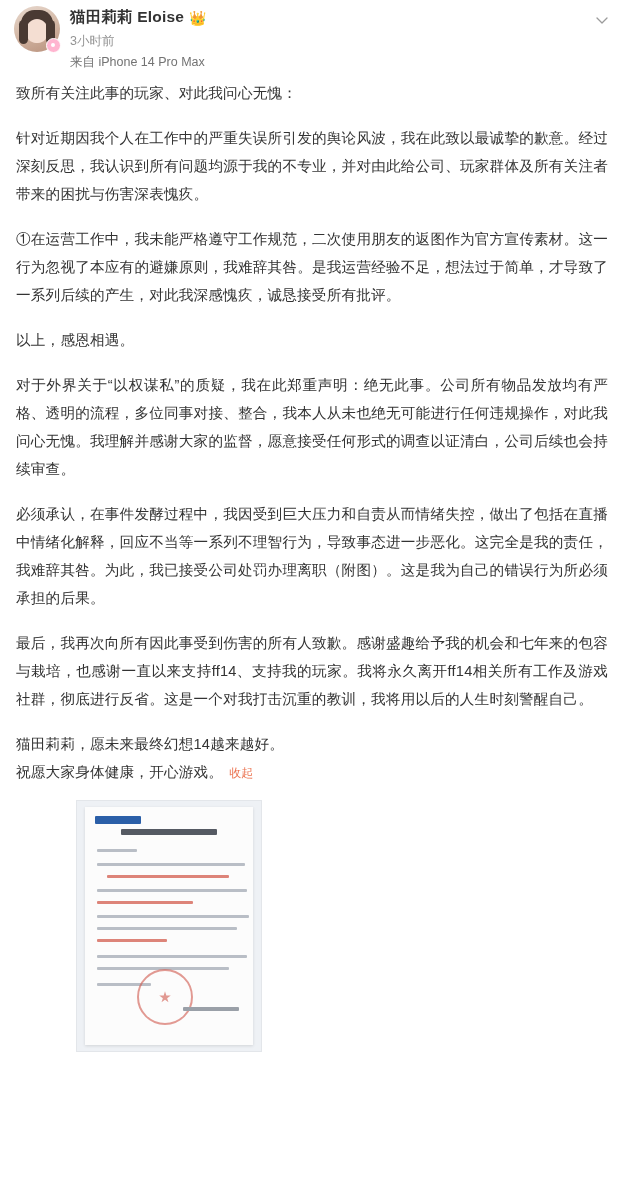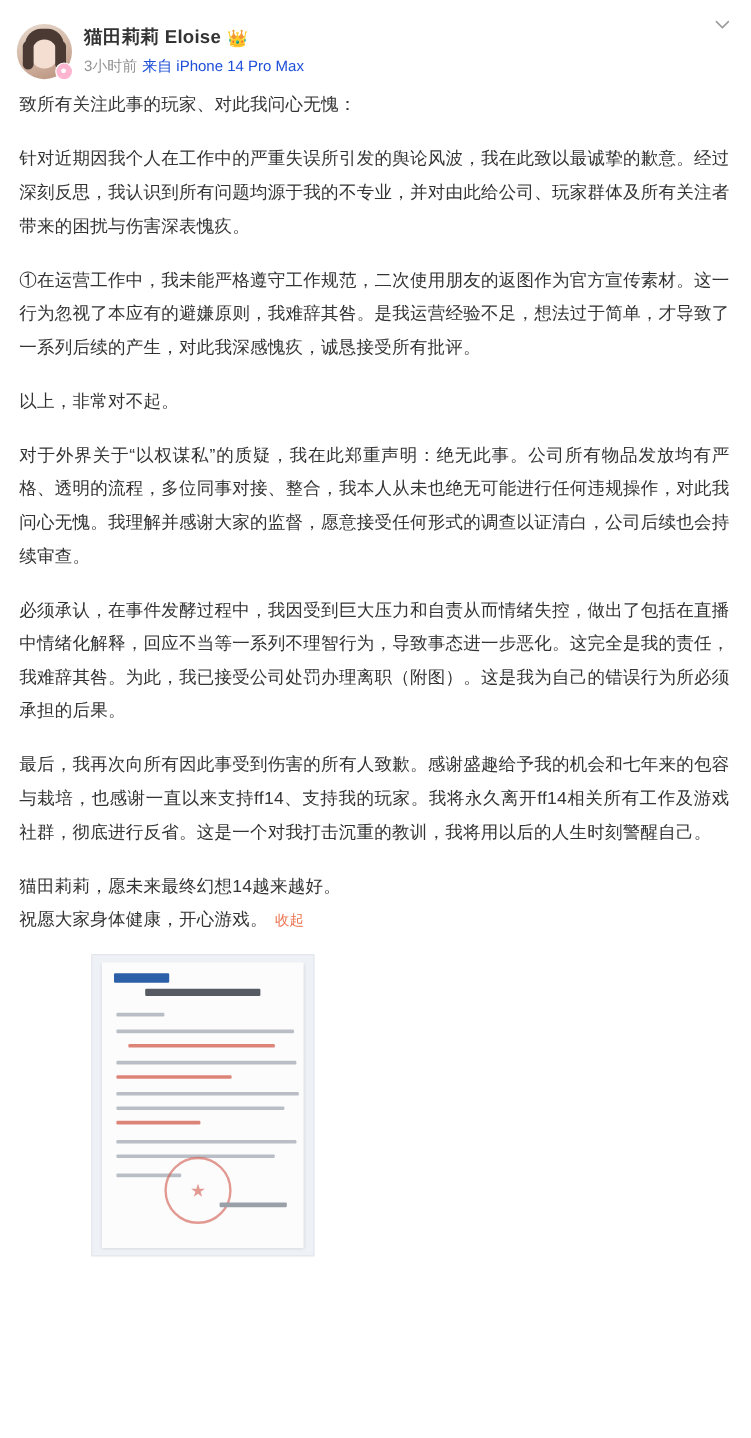--- a/index.html
+++ b/index.html
@@ -10,21 +10,21 @@
   body {
     width: 626px;
     height: 1198px;
     font-family: "Liberation Sans", sans-serif;
     color: #333333;
     overflow: hidden;
   }
   .post {
     width: 626px;
     box-sizing: border-box;
-    padding: 20px 16px 0 14px;
+    padding: 6px 16px 0 14px;
     position: relative;
   }
   
   .header {
     display: flex;
     align-items: flex-start;
     padding-bottom: 6px;
   }
   .avatar-wrap {
     position: relative;
@@ -116,25 +116,26 @@
   }
   .crown-icon {
     font-size: 14px;
     line-height: 1;
   }
   .meta-line {
     margin-top: 5px;
     font-size: 12.5px;
     color: #939393;
     display: flex;
-    align-items: flex-end;
+    align-items: flex-start;
     gap: 4px;
+    flex-direction: column;
   }
   .meta-source {
-    color: #1d4ed8;
+    color: #737373;
   }
   .chev {
     position: absolute;
     right: 16px;
     top: 12px;
     width: 16px;
     height: 16px;
     cursor: pointer;
   }
   .chev svg { display: block; }
@@ -279,21 +280,21 @@
       <svg width="16" height="16" viewBox="0 0 16 16">
         <path d="M3 6 L8 11 L13 6" fill="none" stroke="#9b9b9b" stroke-width="1.3" stroke-linecap="round" stroke-linejoin="round"></path>
       </svg>
     </div>
   </div>
 
   <div class="content">
     <p>致所有关注此事的玩家、对此我问心无愧：</p>
     <p>针对近期因我个人在工作中的严重失误所引发的舆论风波，我在此致以最诚挚的歉意。经过深刻反思，我认识到所有问题均源于我的不专业，并对由此给公司、玩家群体及所有关注者带来的困扰与伤害深表愧疚。</p>
     <p>①在运营工作中，我未能严格遵守工作规范，二次使用朋友的返图作为官方宣传素材。这一行为忽视了本应有的避嫌原则，我难辞其咎。是我运营经验不足，想法过于简单，才导致了一系列后续的产生，对此我深感愧疚，诚恳接受所有批评。</p>
-    <p>以上，非常对不起。</p>
+    <p>以上，感恩相遇。</p>
     <p>对于外界关于“以权谋私”的质疑，我在此郑重声明：绝无此事。公司所有物品发放均有严格、透明的流程，多位同事对接、整合，我本人从未也绝无可能进行任何违规操作，对此我问心无愧。我理解并感谢大家的监督，愿意接受任何形式的调查以证清白，公司后续也会持续审查。</p>
     <p>必须承认，在事件发酵过程中，我因受到巨大压力和自责从而情绪失控，做出了包括在直播中情绪化解释，回应不当等一系列不理智行为，导致事态进一步恶化。这完全是我的责任，我难辞其咎。为此，我已接受公司处罚办理离职（附图）。这是我为自己的错误行为所必须承担的后果。</p>
     <p>最后，我再次向所有因此事受到伤害的所有人致歉。感谢盛趣给予我的机会和七年来的包容与栽培，也感谢一直以来支持ff14、支持我的玩家。我将永久离开ff14相关所有工作及游戏社群，彻底进行反省。这是一个对我打击沉重的教训，我将用以后的人生时刻警醒自己。</p>
     <p class="tight">猫田莉莉，愿未来最终幻想14越来越好。</p>
     <p class="tight">
       <span>祝愿大家身体健康，开心游戏。</span><span class="collapse-link">收起</span>
     </p>
   </div>
 
   <div class="img-area">

